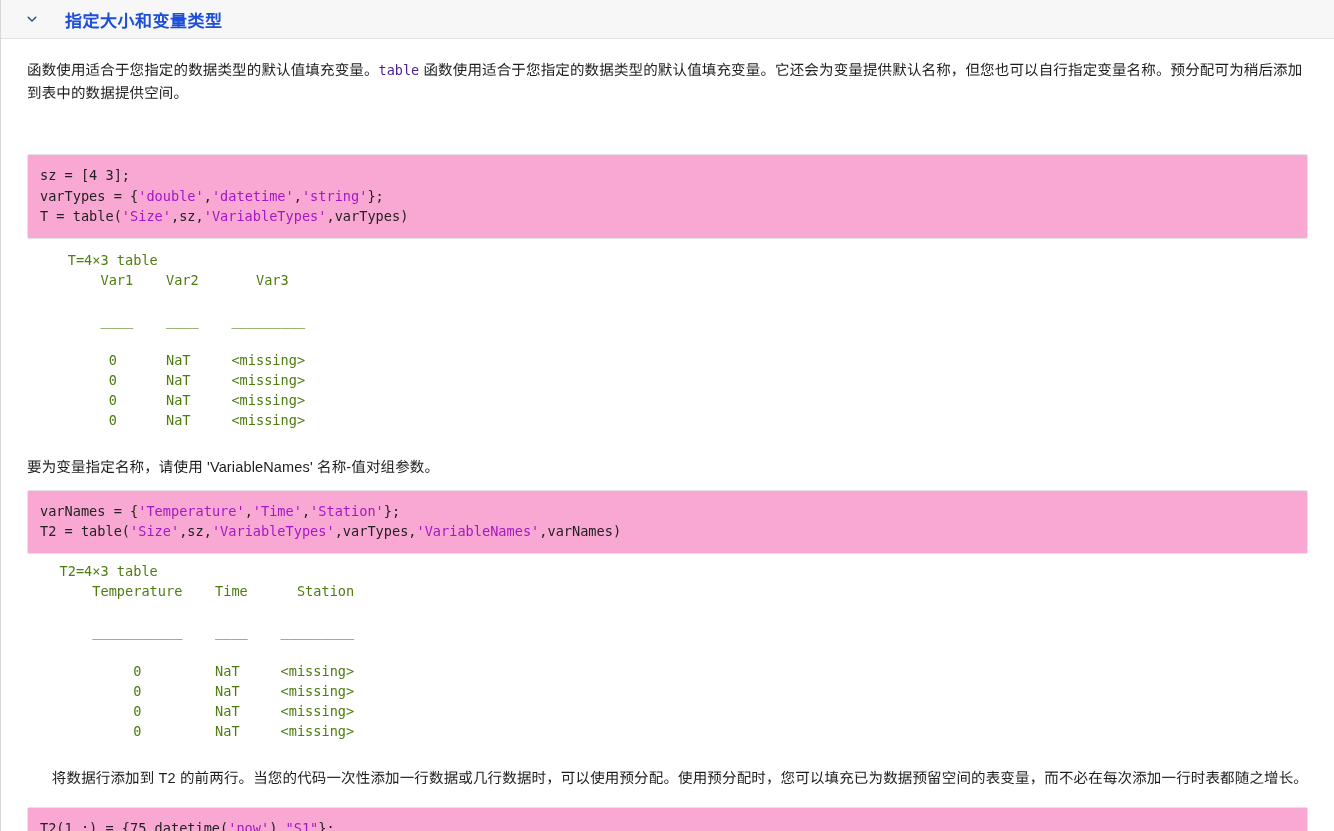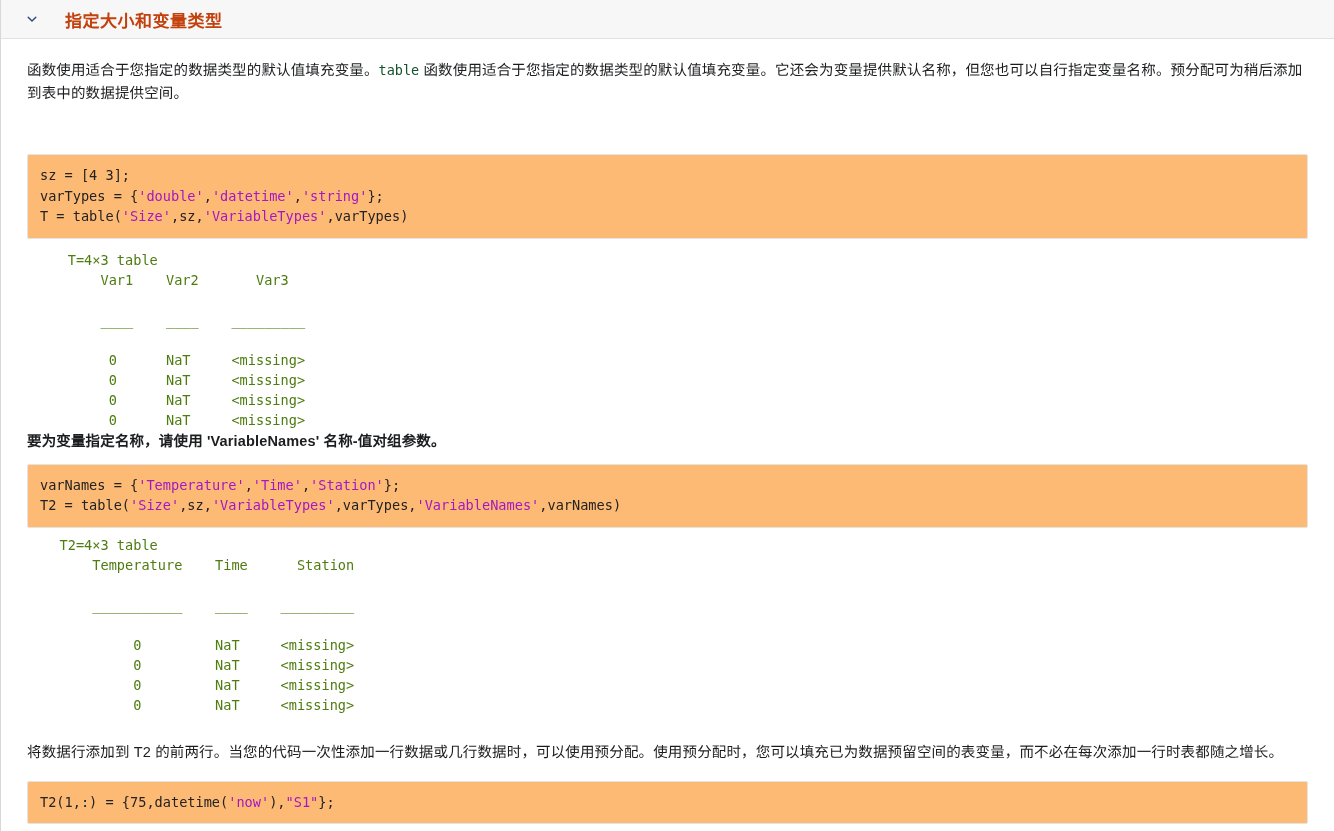--- a/index.html
+++ b/index.html
@@ -46,49 +46,49 @@
     justify-content: center;
     cursor: pointer;
     flex: 0 0 auto;
   }
   .chevron svg { display: block; }
   .section-title {
     margin-left: 24px;
     font-size: 17px;
     font-weight: 600;
     letter-spacing: .5px;
-    color: #c2410c;
+    color: #1d4ed8;
     white-space: nowrap;
   }
 
   
   .content {
     padding: 0 26px 0 26px;
     box-sizing: border-box;
   }
 
   p.para {
     font-size: 14.5px;
     line-height: 23px;
     margin: 0;
     color: #1c1d1f;
     letter-spacing: .15px;
   }
   p.para code.inline {
     font-family: "DejaVu Sans Mono", "Liberation Mono", monospace;
     font-size: 13.5px;
-    color: #14532d;
+    color: #4c1d95;
     letter-spacing: 0;
   }
 
   .para-intro { padding-top: 20px; }
 
   
   .codeblock {
-    background: #fdba74;
+    background: #f9a8d4;
     border: 1px solid #e4e4e4;
     border-radius: 2px;
     box-sizing: border-box;
     padding: 10px 12px 11px 12px;
     font-family: "DejaVu Sans Mono", "Liberation Mono", monospace;
     font-size: 13.6px;
     line-height: 20.5px;
     color: #222222;
     white-space: pre;
     overflow: hidden;
@@ -132,34 +132,34 @@
     <div class="output" style="margin-top:11px;">    T=4×3 table
         Var1    Var2       Var3   
 
         ____    ____    _________
 
          0      NaT     &lt;missing&gt;
          0      NaT     &lt;missing&gt;
          0      NaT     &lt;missing&gt;
          0      NaT     &lt;missing&gt;</div>
 
-    <p class="para" style="font-weight:bold;">要为变量指定名称，请使用 'VariableNames' 名称-值对组参数。</p>
+    <p class="para" style="margin-top:26px;">要为变量指定名称，请使用 'VariableNames' 名称-值对组参数。</p>
 
     <div class="codeblock" style="margin-top:11px;"><span>varNames = {</span><span class="str">'Temperature'</span><span>,</span><span class="str">'Time'</span><span>,</span><span class="str">'Station'</span><span>};</span>
 <span>T2 = table(</span><span class="str">'Size'</span><span>,sz,</span><span class="str">'VariableTypes'</span><span>,varTypes,</span><span class="str">'VariableNames'</span><span>,varNames)</span></div>
 
     <div class="output" style="margin-top:7px;">   T2=4×3 table
        Temperature    Time      Station 
 
        ___________    ____    _________
 
             0         NaT     &lt;missing&gt;
             0         NaT     &lt;missing&gt;
             0         NaT     &lt;missing&gt;
             0         NaT     &lt;missing&gt;</div>
 
-    <p class="para" style="margin-top:26px;">将数据行添加到 T2 的前两行。当您的代码一次性添加一行数据或几行数据时，可以使用预分配。使用预分配时，您可以填充已为数据预留空间的表变量，而不必在每次添加一行时表都随之增长。</p>
+    <p class="para" style="margin-top:26px;text-align:right;">将数据行添加到 T2 的前两行。当您的代码一次性添加一行数据或几行数据时，可以使用预分配。使用预分配时，您可以填充已为数据预留空间的表变量，而不必在每次添加一行时表都随之增长。</p>
 
     <div class="codeblock" style="margin-top:17px;"><span>T2(1,:) = {75,datetime(</span><span class="str">'now'</span><span>),</span><span class="dstr">"S1"</span><span>};</span>
 </div>
 
   </div>
 </div>
 
 </body></html>

